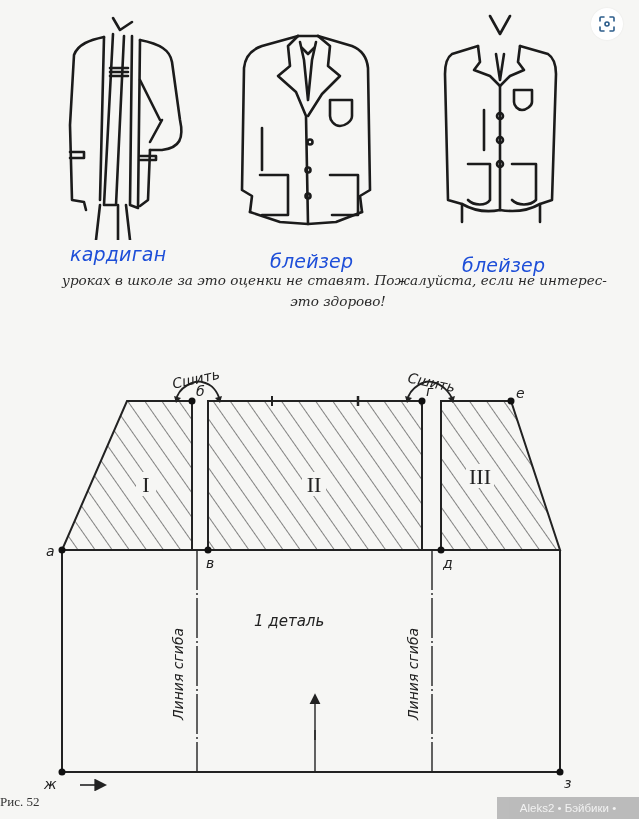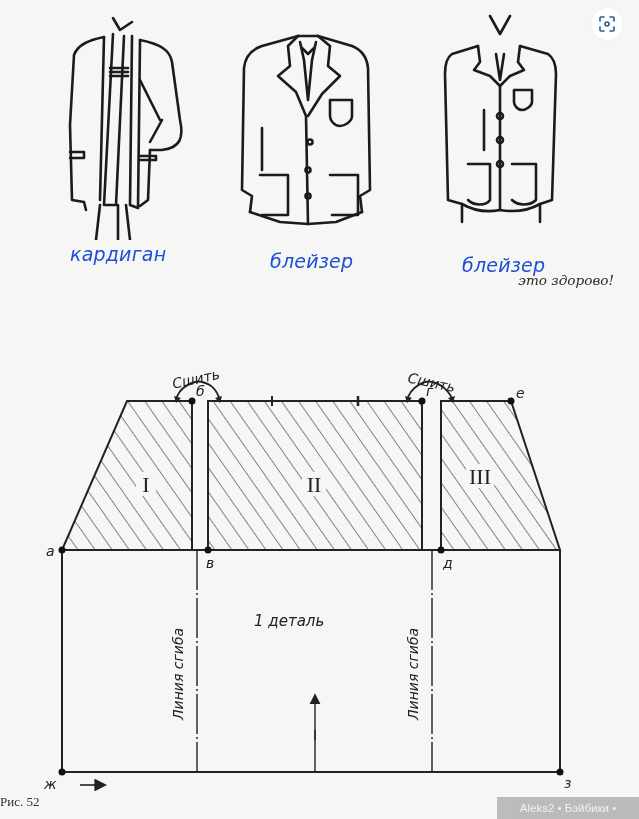--- a/index.html
+++ b/index.html
@@ -92,21 +92,22 @@
       <path d="M462 204 C476 212 490 212 500 210 C512 212 526 212 540 204"></path>
     </g>
   </g>
 </svg>
 
 <div class="caption" style="left:70px; top:243px;">кардиган</div>
 <div class="caption" style="left:270px; top:250px;">блейзер</div>
 <div class="caption" style="left:462px; top:254px;">блейзер</div>
 
 <div class="body-text">
-  <span style="text-align:right">это здорово!</span>
+  <span>уроках в школе за это оценки не ставят. Пожалуйста, если не интерес-</span>
+  <span style="text-align:center">это здорово!</span>
 </div>
 
 <svg class="pattern" viewBox="0 360 639 440">
   <defs>
     <pattern id="hatch" patternUnits="userSpaceOnUse" width="14" height="14" patternTransform="rotate(-35)">
       <line x1="0" y1="0" x2="0" y2="14" stroke="#333" stroke-width="1.2"></line>
     </pattern>
     <marker id="arrowhead" markerWidth="8" markerHeight="8" refX="6" refY="4" orient="auto">
       <path d="M0 0 L8 4 L0 8 Z" fill="#222"></path>
     </marker>

